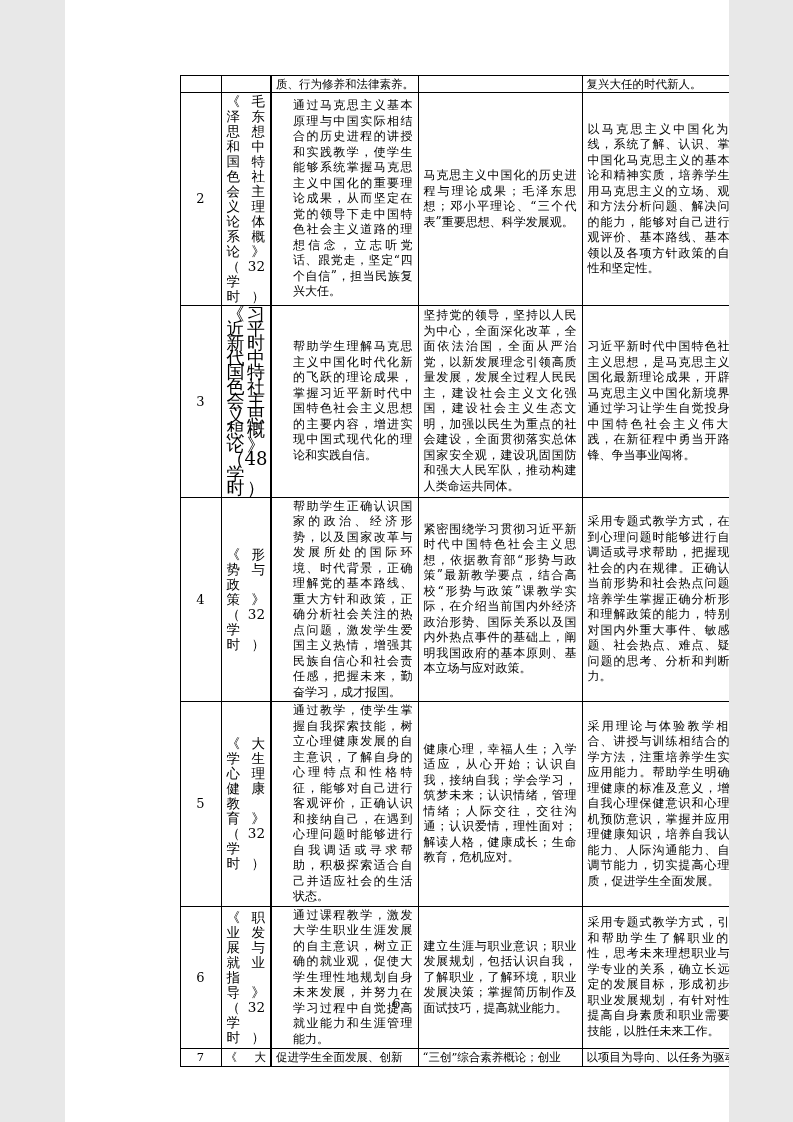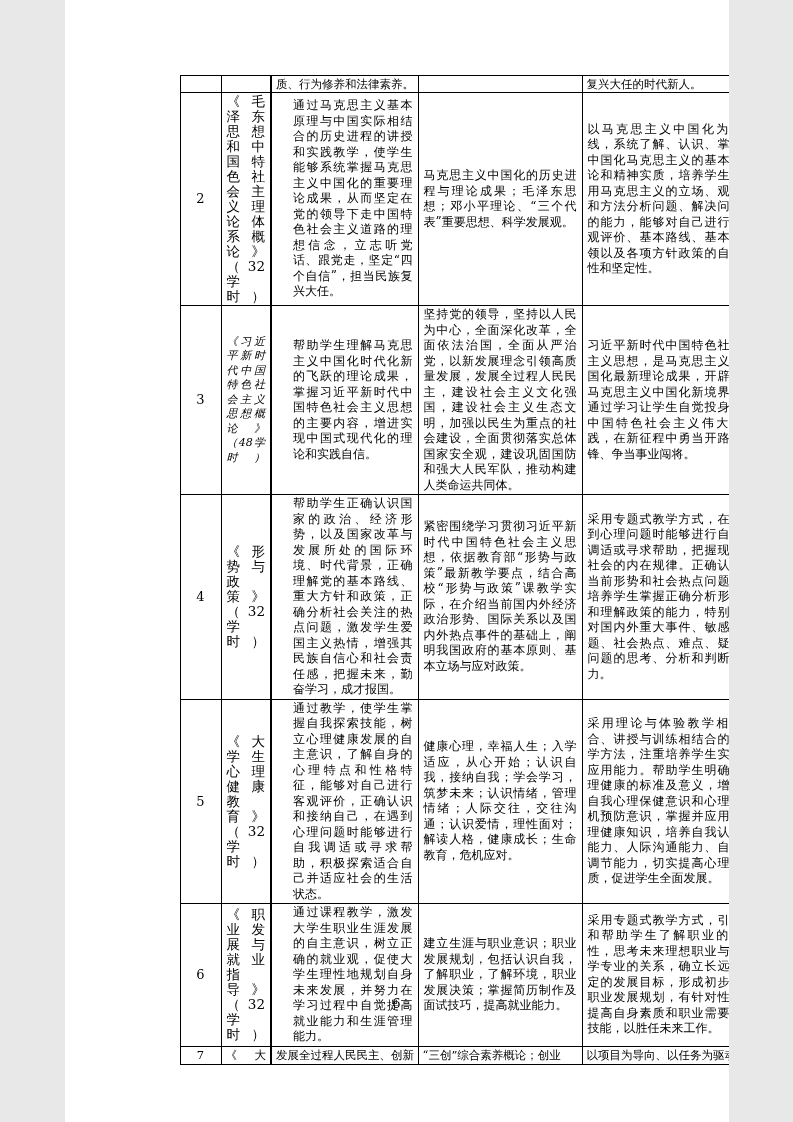--- a/index.html
+++ b/index.html
@@ -41,21 +41,21 @@
     font-size: 13px;
   }
   td.course {
     text-align: justify;
     text-align-last: justify;
     font-size: 13.5px;
     line-height: 15px;
     padding: 1px 5px;
     margin-top: 15px;
   }
-  tr.r3 td.course { font-size: 11px; line-height: 14.5px; font-style: italic; }
+  tr.r3 td.course { font-size: 18px; line-height: 14.5px; }
 
   tr.r1 { height: 17px; }
   tr.r2 { height: 204px; }
   tr.r3 { height: 187px; }
   tr.r4 { height: 172px; }
   tr.r5 { height: 172px; }
   tr.r6 { height: 123px; }
   tr.r7 { height: 18px; }
 
   tr.r1 td, tr.r7 td {
@@ -128,21 +128,21 @@
       <tr class="r6">
         <td class="no">6</td>
         <td class="course">《职业发展与就业指导》（32学时）</td>
         <td class="obj">通过课程教学，激发大学生职业生涯发展的自主意识，树立正确的就业观，促使大学生理性地规划自身未来发展，并努力在学习过程中自觉提高就业能力和生涯管理能力。</td>
         <td class="cont">建立生涯与职业意识；职业发展规划，包括认识自我，了解职业，了解环境，职业发展决策；掌握简历制作及面试技巧，提高就业能力。</td>
         <td class="req">采用专题式教学方式，引导和帮助学生了解职业的特性，思考未来理想职业与所学专业的关系，确立长远稳定的发展目标，形成初步的职业发展规划，有针对性地提高自身素质和职业需要的技能，以胜任未来工作。</td>
       </tr>
       <tr class="r7">
         <td class="no">7</td>
         <td class="course">《大</td>
-        <td class="obj">发展全过程人民民主、创新</td>
+        <td class="obj">促进学生全面发展、创新</td>
         <td class="cont">“三创”综合素养概论；创业</td>
         <td class="req">以项目为导向、以任务为驱动</td>
       </tr>
     </tbody>
   </table>
 
   <div class="page-number">6</div>
 
 </div>
 

